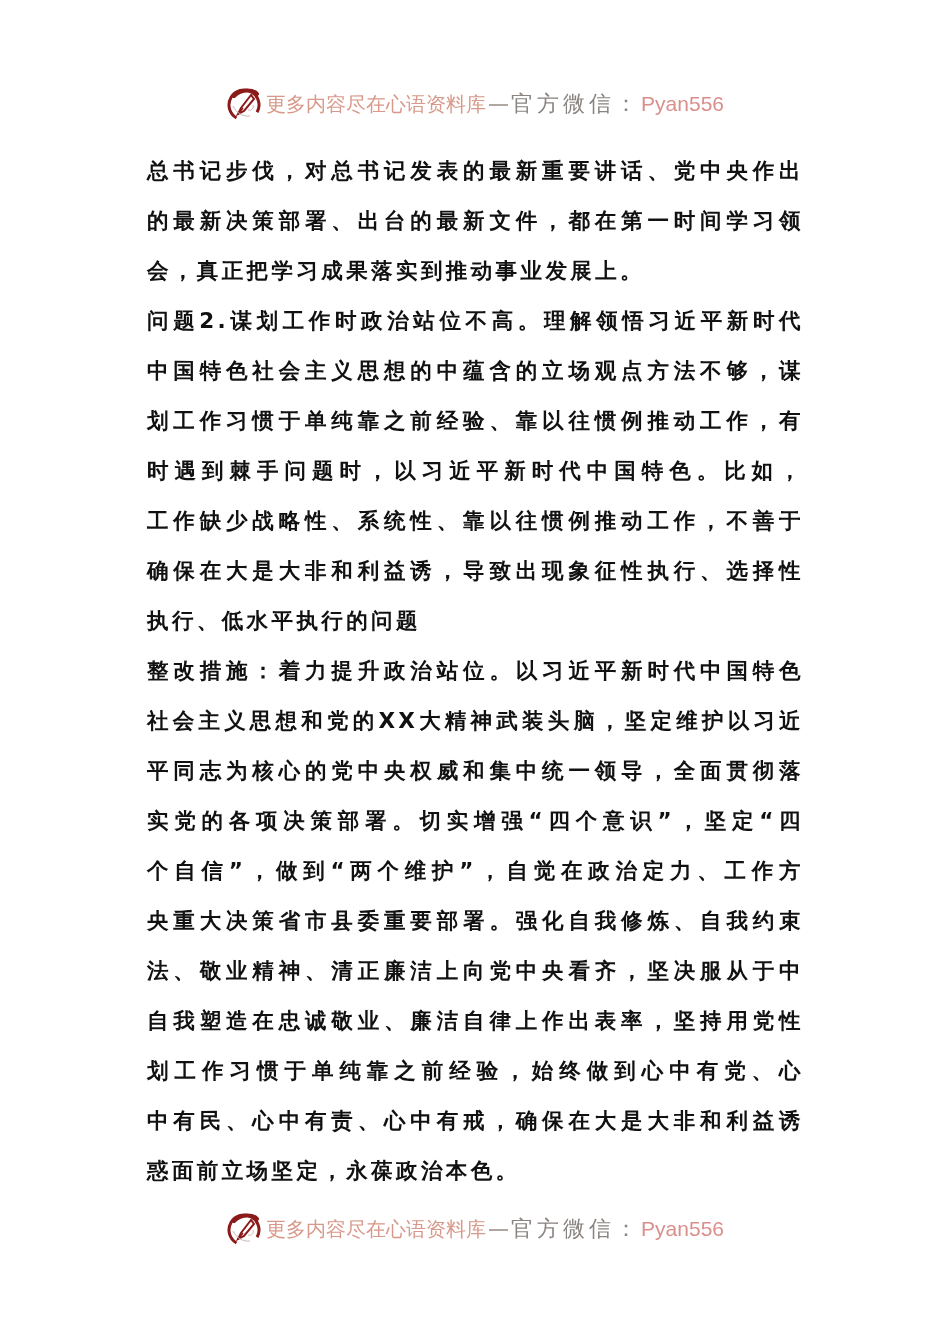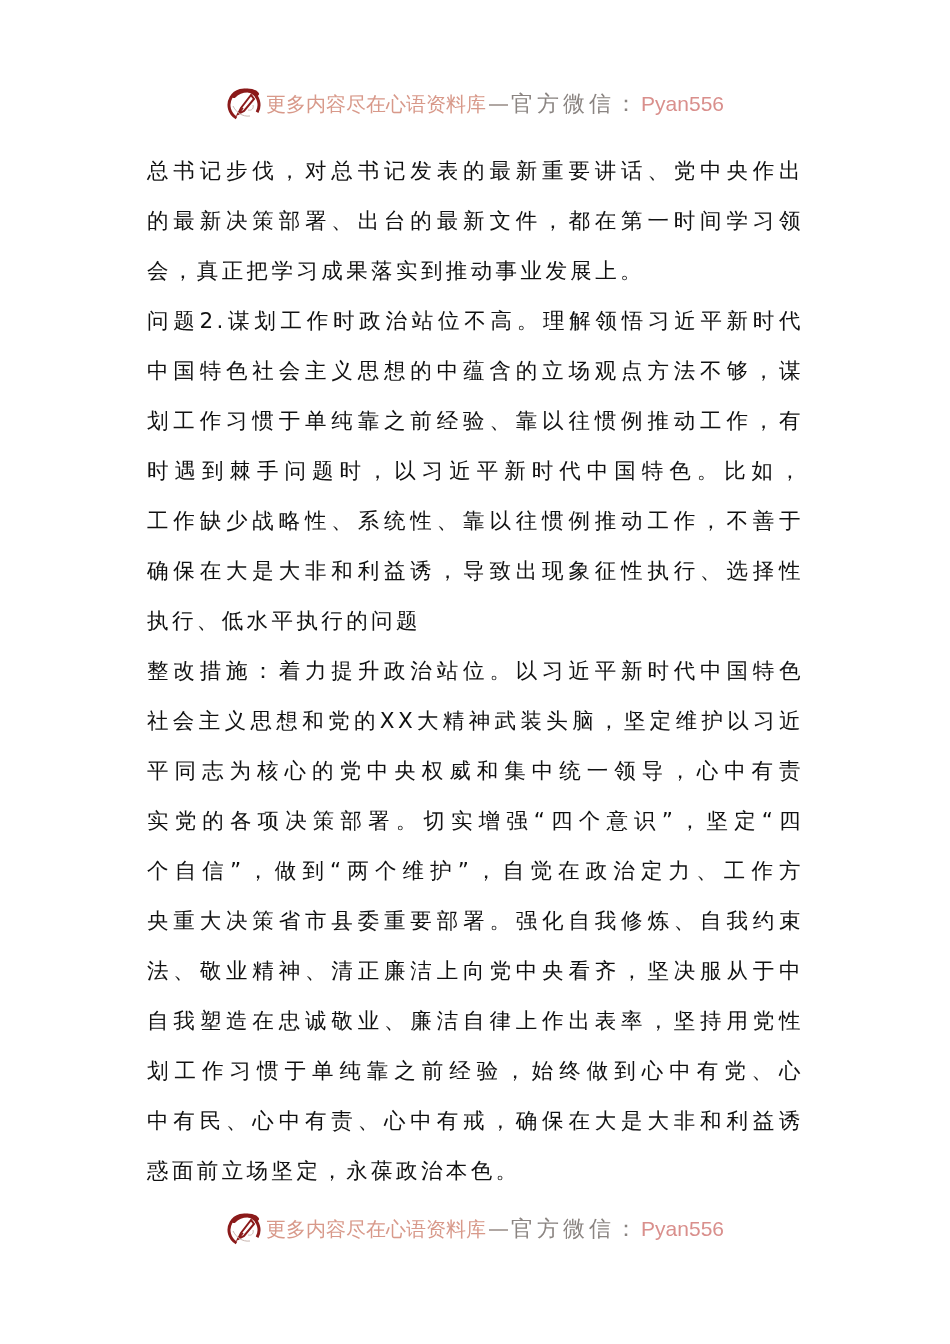--- a/index.html
+++ b/index.html
@@ -75,21 +75,21 @@
     .line {
       height: 50px;
       line-height: 42px;
       font-size: 21.5px;
       text-align: justify;
       text-align-last: justify;
       white-space: nowrap;
       letter-spacing: 3.4px;
       display: block;
       font-family: "DejaVu Sans", sans-serif;
-      font-weight: 400;
+      font-weight: 700;
     }
     .line.last {
       text-align-last: left;
     }
   </style>
 </head>
 <body>
 
 <div class="page">
 
@@ -114,21 +114,21 @@
     <span class="line last">会，真正把学习成果落实到推动事业发展上。</span>
     <span class="line">问题2.谋划工作时政治站位不高。理解领悟习近平新时代</span>
     <span class="line">中国特色社会主义思想的中蕴含的立场观点方法不够，谋</span>
     <span class="line">划工作习惯于单纯靠之前经验、靠以往惯例推动工作，有</span>
     <span class="line">时遇到棘手问题时，以习近平新时代中国特色。比如，</span>
     <span class="line">工作缺少战略性、系统性、靠以往惯例推动工作，不善于</span>
     <span class="line">确保在大是大非和利益诱，导致出现象征性执行、选择性</span>
     <span class="line last">执行、低水平执行的问题</span>
     <span class="line">整改措施：着力提升政治站位。以习近平新时代中国特色</span>
     <span class="line">社会主义思想和党的XX大精神武装头脑，坚定维护以习近</span>
-    <span class="line">平同志为核心的党中央权威和集中统一领导，心中有责</span>
+    <span class="line">平同志为核心的党中央权威和集中统一领导，全面贯彻落</span>
     <span class="line">实党的各项决策部署。切实增强“四个意识”，坚定“四</span>
     <span class="line">个自信”，做到“两个维护”，自觉在政治定力、工作方</span>
     <span class="line">央重大决策省市县委重要部署。强化自我修炼、自我约束</span>
     <span class="line">法、敬业精神、清正廉洁上向党中央看齐，坚决服从于中</span>
     <span class="line">自我塑造在忠诚敬业、廉洁自律上作出表率，坚持用党性</span>
     <span class="line">划工作习惯于单纯靠之前经验，始终做到心中有党、心</span>
     <span class="line">中有民、心中有责、心中有戒，确保在大是大非和利益诱</span>
     <span class="line last">惑面前立场坚定，永葆政治本色。</span>
   </div>
 

